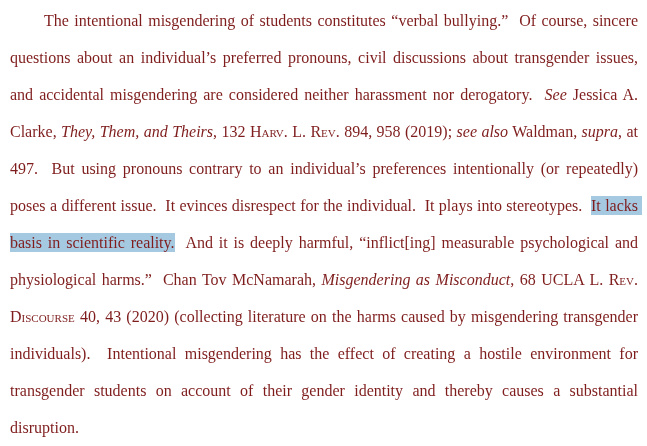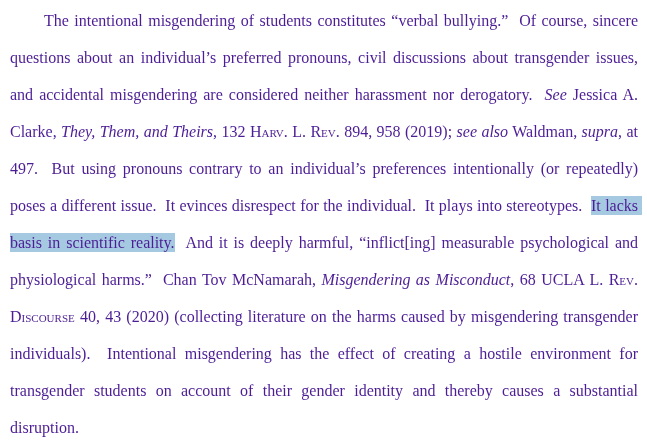--- a/index.html
+++ b/index.html
@@ -13,21 +13,21 @@
     box-sizing: border-box;
     background: #ffffff;
     overflow: hidden;
   }
   .body-paragraph {
     margin: 0;
     padding: 2px 9px 0 10px;
     font-family: "Liberation Serif", "DejaVu Serif", serif;
     font-size: 16px;
     line-height: 37px;
-    color: #4c1d95;
+    color: #7f1d1d;
     text-align: justify;
     text-indent: 34px;
     white-space: pre-wrap;
   }
   .run { font-style: normal; }
   .run-italic { font-style: italic; }
   .run-smallcaps { font-variant: small-caps; }
   .run-highlight {
     background-color: var(--highlight-color, #a6c9e2);
     padding: 1px 0;

